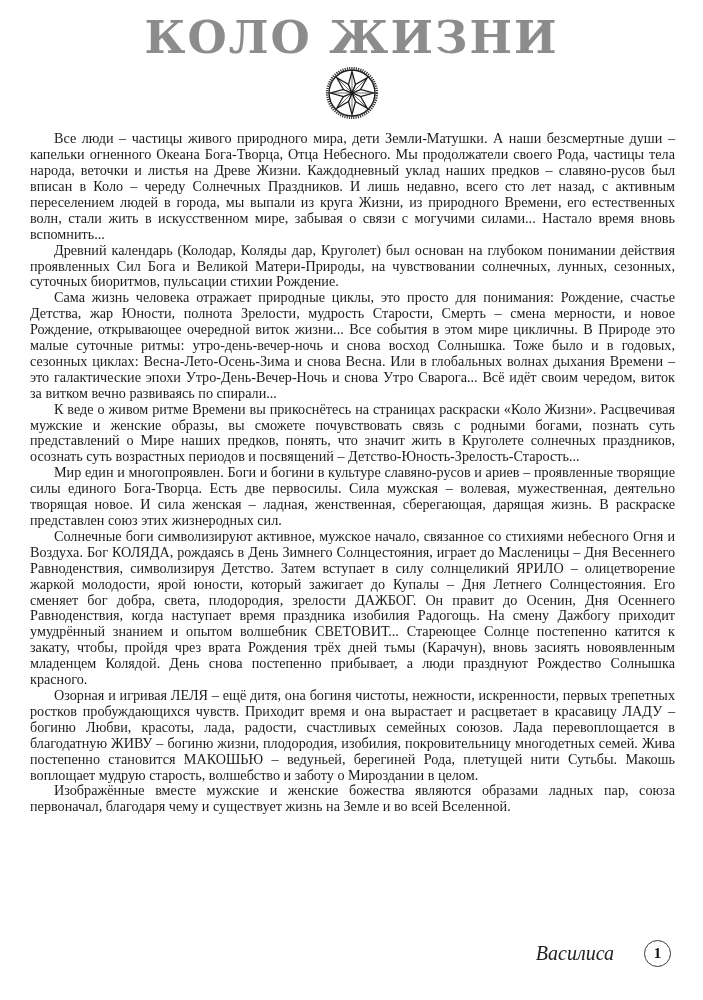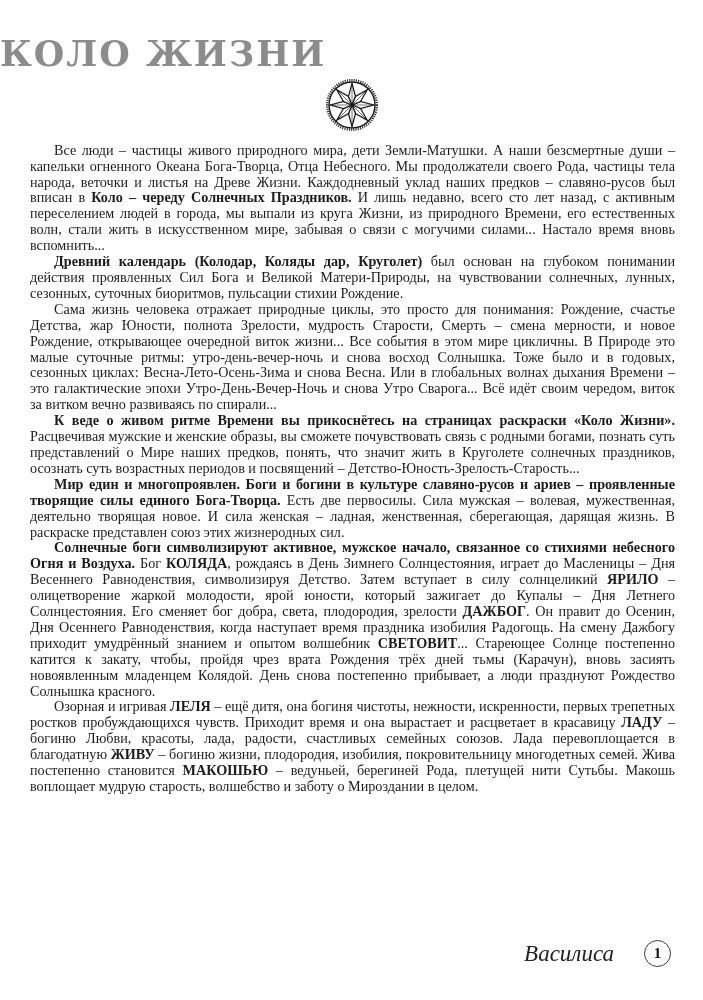--- a/index.html
+++ b/index.html
@@ -15,57 +15,57 @@
     color:var(--text-color);
     background:var(--page-bg);
     overflow:hidden;
   }
   .page{
     position:relative;
     width:703px;height:1000px;
     background:var(--page-bg);
   }
   .title{
-    padding-top:36px;
-    text-align:left;
+    padding-top:14px;
+    text-align:center;
     font-family:"DejaVu Serif","Liberation Serif",serif;
     font-weight:bold;
-    font-size:35px;
+    font-size:45px;
     line-height:1.05;
     letter-spacing:2px;
     color:var(--title-color);
   }
   .emblem-wrap{
     text-align:center;
     margin-top:5px;
     height:58px;
   }
   .emblem-wrap svg{width:54px;height:54px;}
   .body-text{
     margin:7px 28px 0 30px;
     font-size:14.2px;
     line-height:15.9px;
     text-align:justify;
   }
   .body-text p{
     text-indent:24px;
     text-align:justify;
   }
-  .b{font-weight:bold;}
+  .b{font-weight:normal;}
   .footer{
     position:absolute;
     right:32px;
     bottom:33px;
     display:flex;
     align-items:center;
     gap:30px;
   }
   .author{
     font-style:italic;
-    font-size:23px;
+    font-size:20px;
     color:#222;
   }
   .pagenum{
     width:27px;height:27px;
     border:1.4px solid #3a3a3a;
     border-radius:50%;
     display:flex;
     align-items:center;
     justify-content:center;
     font-size:15px;
@@ -103,20 +103,21 @@
   </div>
 
   <div class="body-text">
     <p><span>Все люди – частицы живого природного мира, дети Земли-Матушки. А наши безсмертные души – капельки огненного Океана Бога-Творца, Отца Небесного. Мы продолжатели своего Рода, частицы тела народа, веточки и листья на Древе Жизни. Каждодневный уклад наших предков – славяно-русов был вписан в </span><span class="b">Коло – череду Солнечных Праздников.</span><span> И лишь недавно, всего сто лет назад, с активным переселением людей в города, мы выпали из круга Жизни, из природного Времени, его естественных волн, стали жить в искусственном мире, забывая о связи с могучими силами... Настало время вновь вспомнить...</span></p>
     <p><span class="b">Древний календарь (Колодар, Коляды дар, Круголет)</span><span> был основан на глубоком понимании действия проявленных Сил Бога и Великой Матери-Природы, на чувствовании солнечных, лунных, сезонных, суточных биоритмов, пульсации стихии Рождение.</span></p>
     <p><span>Сама жизнь человека отражает природные циклы, это просто для понимания: Рождение, счастье Детства, жар Юности, полнота Зрелости, мудрость Старости, Смерть – смена мерности, и новое Рождение, открывающее очередной виток жизни... Все события в этом мире цикличны. В Природе это малые суточные ритмы: утро-день-вечер-ночь и снова восход Солнышка. Тоже было и в годовых, сезонных циклах: Весна-Лето-Осень-Зима и снова Весна. Или в глобальных волнах дыхания Времени – это галактические эпохи Утро-День-Вечер-Ночь и снова Утро Сварога... Всё идёт своим чередом, виток за витком вечно развиваясь по спирали...</span></p>
     <p><span class="b">К веде о живом ритме Времени вы прикоснётесь на страницах раскраски «Коло Жизни».</span><span> Расцвечивая мужские и женские образы, вы сможете почувствовать связь с родными богами, познать суть представлений о Мире наших предков, понять, что значит жить в Круголете солнечных праздников, осознать суть возрастных периодов и посвящений – Детство-Юность-Зрелость-Старость...</span></p>
     <p><span class="b">Мир един и многопроявлен. Боги и богини в культуре славяно-русов и ариев – проявленные творящие силы единого Бога-Творца.</span><span> Есть две первосилы. Сила мужская – волевая, мужественная, деятельно творящая новое. И сила женская – ладная, женственная, сберегающая, дарящая жизнь. В раскраске представлен союз этих жизнеродных сил.</span></p>
     <p><span class="b">Солнечные боги символизируют активное, мужское начало, связанное со стихиями небесного Огня и Воздуха.</span><span> Бог </span><span class="b">КОЛЯДА</span><span>, рождаясь в День Зимнего Солнцестояния, играет до Масленицы – Дня Весеннего Равноденствия, символизируя Детство. Затем вступает в силу солнцеликий </span><span class="b">ЯРИЛО</span><span> – олицетворение жаркой молодости, ярой юности, который зажигает до Купалы – Дня Летнего Солнцестояния. Его сменяет бог добра, света, плодородия, зрелости </span><span class="b">ДАЖБОГ</span><span>. Он правит до Осенин, Дня Осеннего Равноденствия, когда наступает время праздника изобилия Радогощь. На смену Дажбогу приходит умудрённый знанием и опытом волшебник </span><span class="b">СВЕТОВИТ</span><span>... Стареющее Солнце постепенно катится к закату, чтобы, пройдя чрез врата Рождения трёх дней тьмы (Карачун), вновь засиять новоявленным младенцем Колядой. День снова постепенно прибывает, а люди празднуют Рождество Солнышка красного.</span></p>
     <p><span>Озорная и игривая </span><span class="b">ЛЕЛЯ</span><span> – ещё дитя, она богиня чистоты, нежности, искренности, первых трепетных ростков пробуждающихся чувств. Приходит время и она вырастает и расцветает в красавицу </span><span class="b">ЛАДУ</span><span> – богиню Любви, красоты, лада, радости, счастливых семейных союзов. Лада перевоплощается в благодатную </span><span class="b">ЖИВУ</span><span> – богиню жизни, плодородия, изобилия, покровительницу многодетных семей. Жива постепенно становится </span><span class="b">МАКОШЬЮ</span><span> – ведуньей, берегиней Рода, плетущей нити Сутьбы. Макошь воплощает мудрую старость, волшебство и заботу о Мироздании в целом.</span></p>
+    <p><span>Изображённые вместе мужские и женские божества являются образами ладных пар, союза первоначал, благодаря чему и существует жизнь на Земле и во всей Вселенной.</span></p>
   </div>
 
   <div class="footer">
     <span class="author">Василиса</span>
     <span class="pagenum">
       <span>1</span>
     </span>
   </div>
 
 </div>

